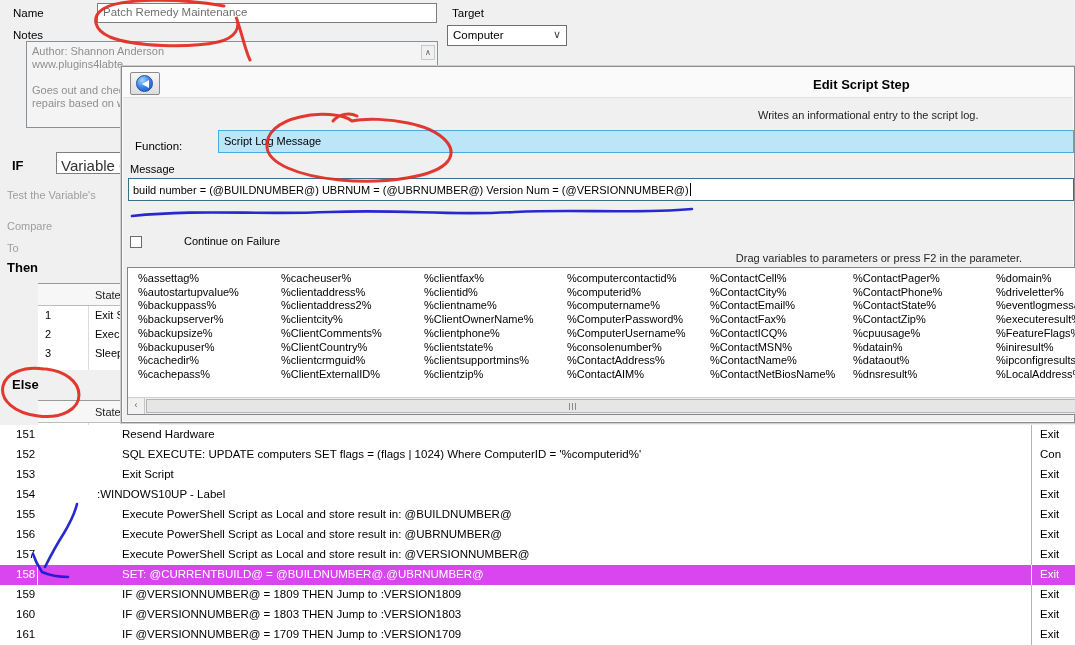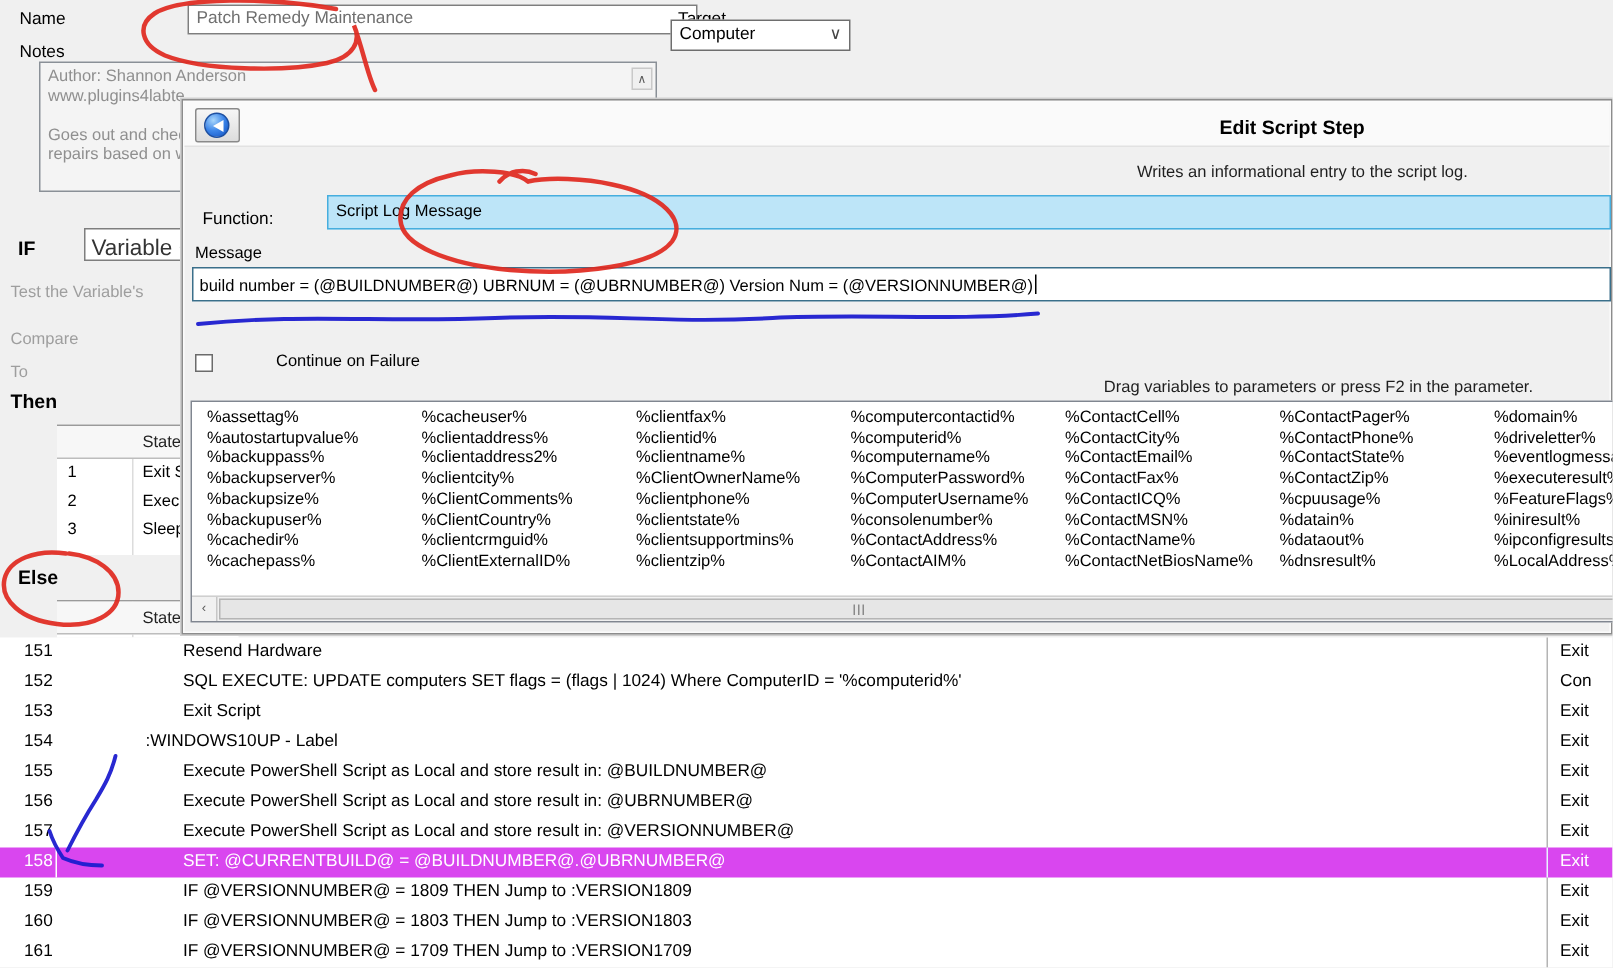--- a/index.html
+++ b/index.html
@@ -9,25 +9,25 @@
     background:#f0f0f0;
     font-family:"Liberation Sans","DejaVu Sans",sans-serif;
     font-size:11.5px; color:#000;
   }
   .abs { position:absolute; }
 
   
   .form-label { font-size:11.5px; color:#000; }
   .textbox {
     background:#fff; border:1px solid #7e7e7e;
-    font-size:11.5px; color:#6f6f6f; padding:2px 5px 0 5px;margin-left:28px;
+    font-size:11.5px; color:#6f6f6f; padding:2px 5px 0 5px;
   }
   #name-input { left:97px; top:3px; width:340px; height:20px; }
   #target-select {
-    left:447px; top:13px; width:120px; height:21px;
+    left:447px; top:25px; width:120px; height:21px;
     background:#fff; border:1px solid #6e6e6e; color:#000;
     padding:3px 5px 0 5px; font-size:11.5px;
   }
   #target-select .chev { position:absolute; right:5px; top:2px; color:#444; font-size:11px; }
   #notes-box {
     left:26px; top:41px; width:412px; height:87px;
     background:#f4f4f4; border:1px solid #8a9097;
     padding:3px 16px 3px 5px; overflow:hidden;
   }
   #notes-box .nline { font-size:11px; color:#8f8f8f; line-height:13px; white-space:nowrap; }

